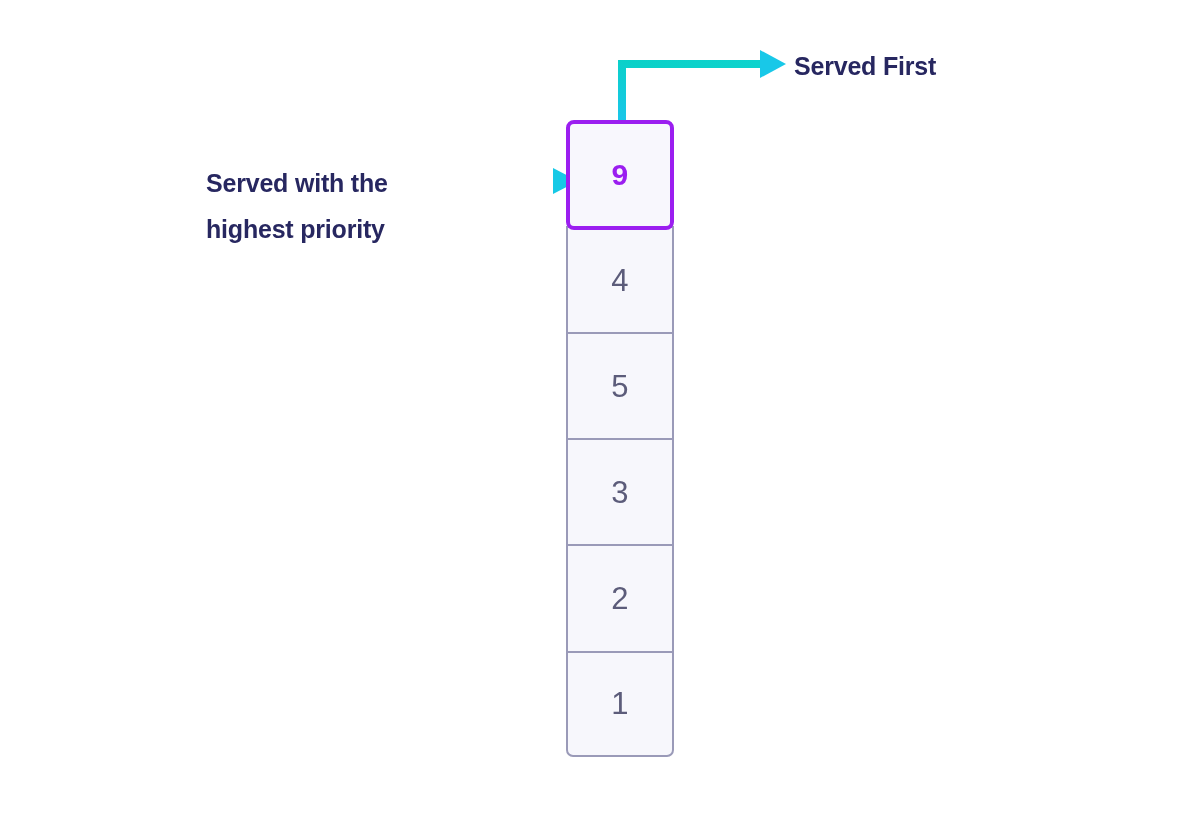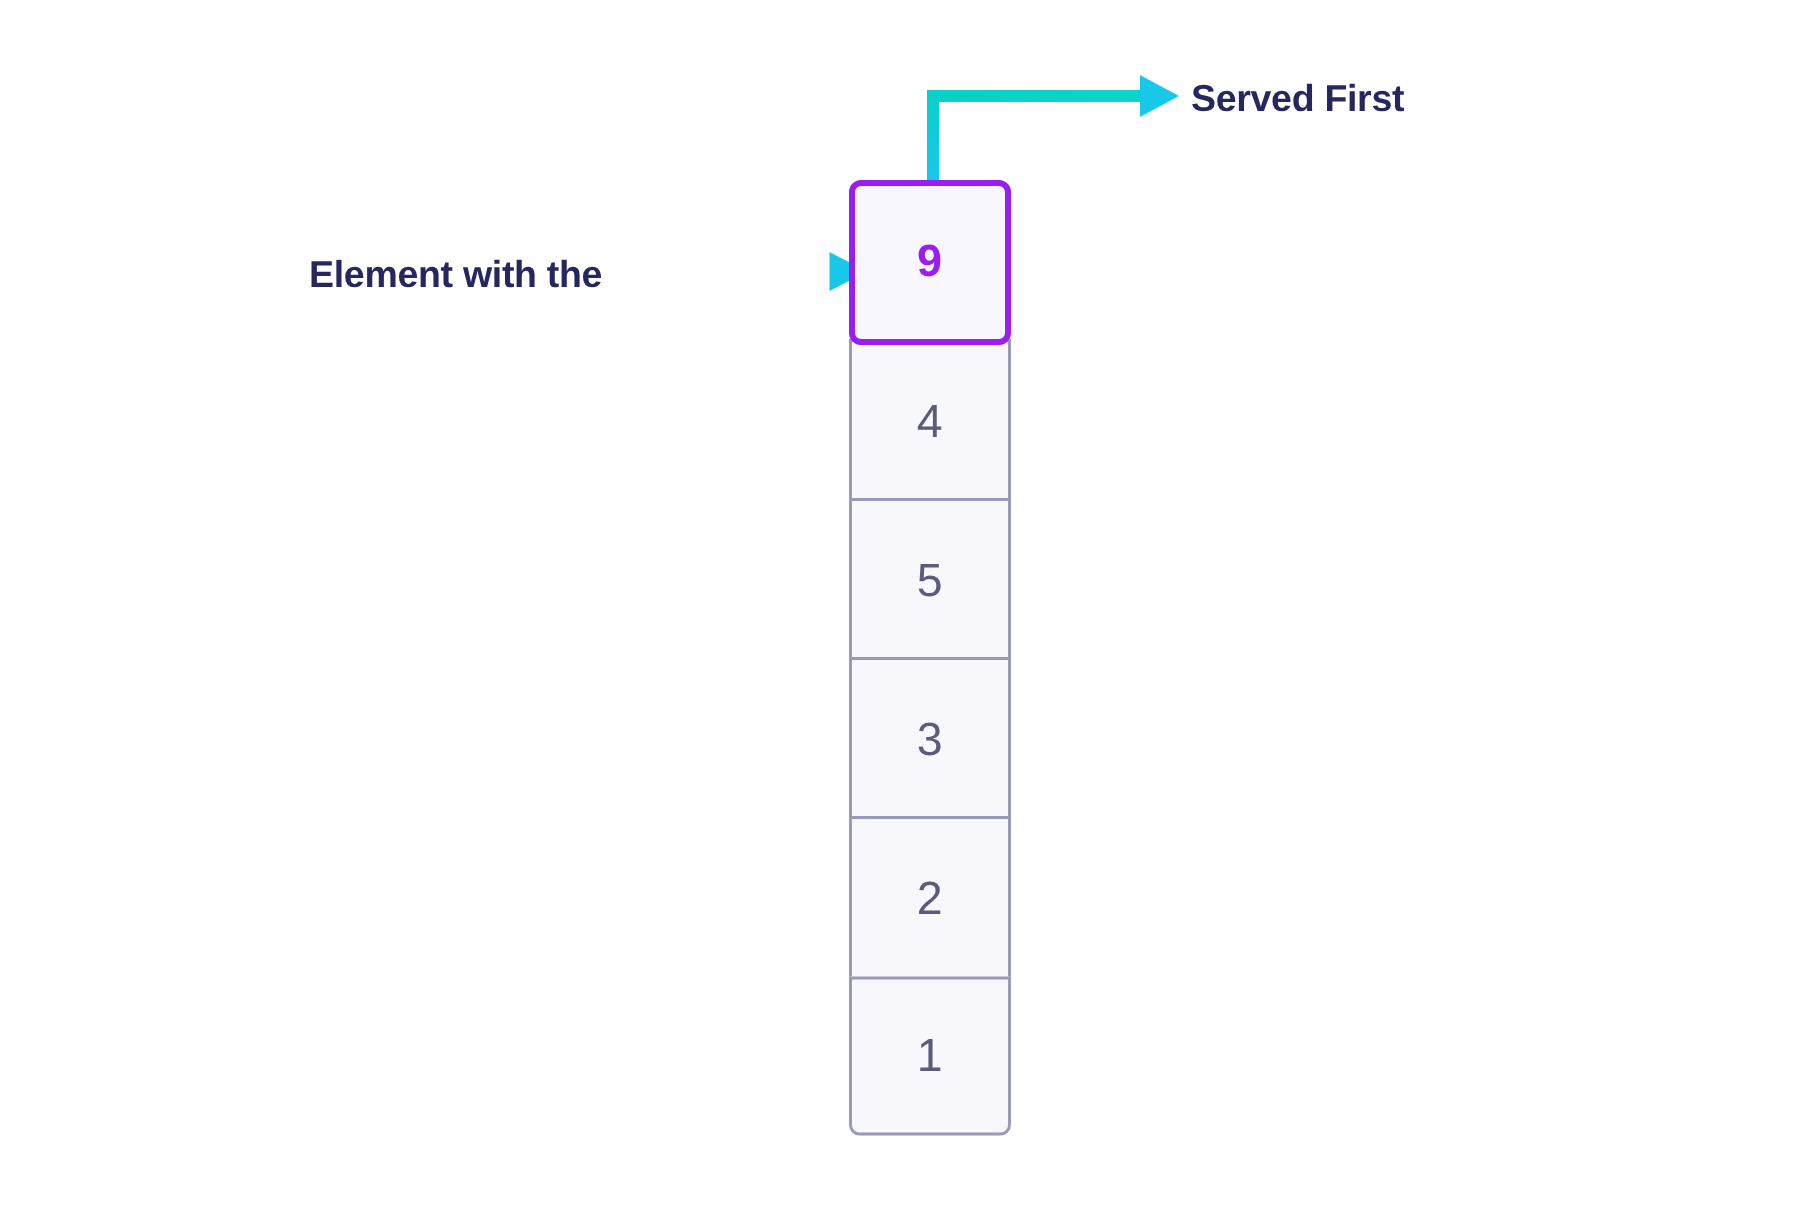--- a/index.html
+++ b/index.html
@@ -152,18 +152,19 @@
     </div>
     <div class="queue-cell">
       <span class="cell-value">2</span>
     </div>
     <div class="queue-cell">
       <span class="cell-value">1</span>
     </div>
   </div>
 
   <div class="diagram-label" id="label-highest-priority">
-    <div>Element with the</div>
+    <div>Served with the</div>
+    <div>highest priority</div>
   </div>
 
   <div class="diagram-label" id="label-served-first">Served First</div>
 
 </div>
 
 </body></html>

